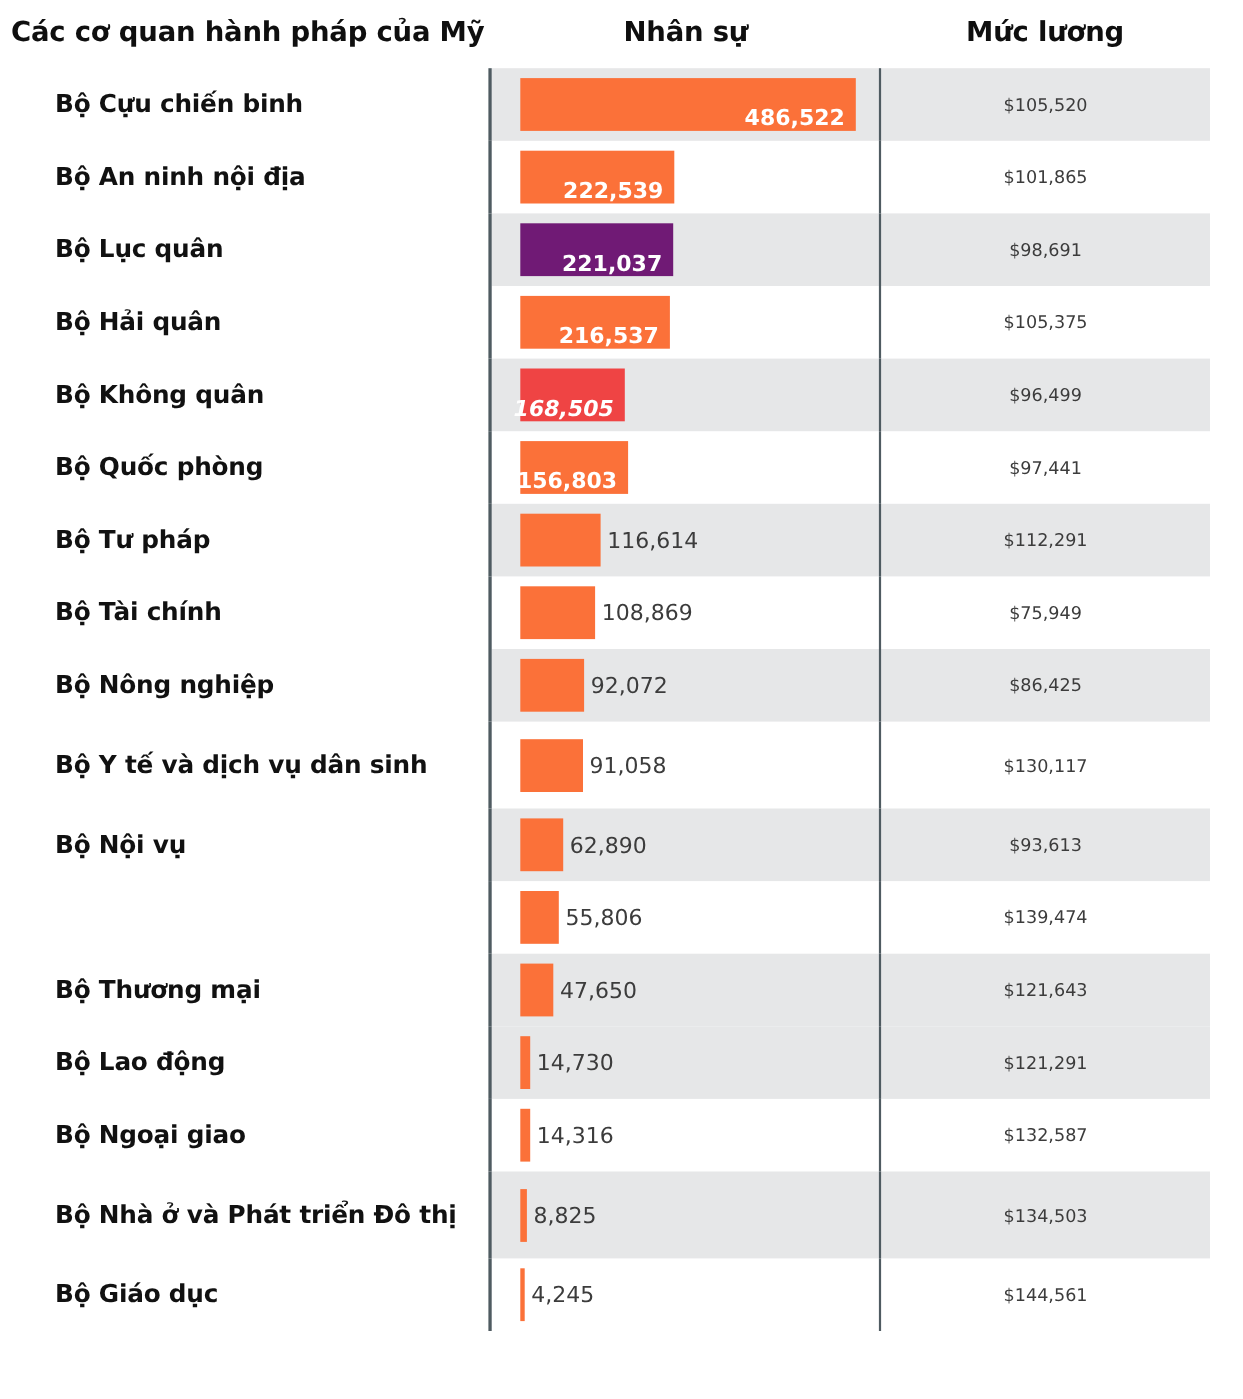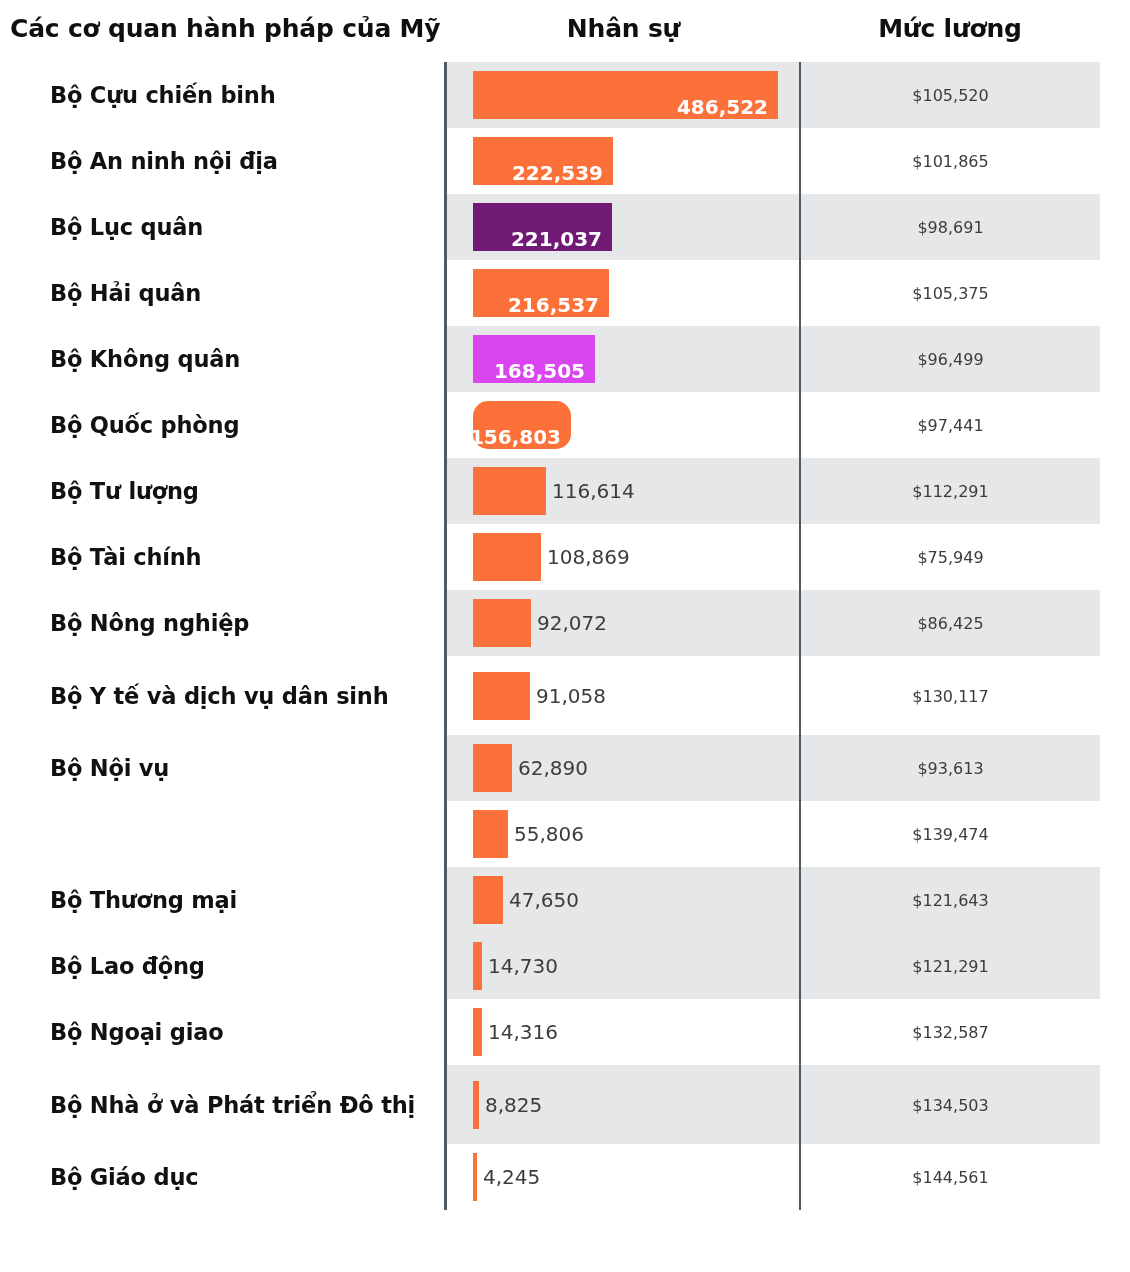--- a/index.html
+++ b/index.html
@@ -215,45 +215,45 @@
         </div>
         <div class="salary">$105,375</div>
       </div>
       <div class="row alt" style="height: 66px;">
         <div class="stripe-left"></div>
         <div class="stripe-right"></div>
         <div class="axis-line"></div>
         <div class="col-divider"></div>
         <div class="cat-label">Bộ Không quân</div>
         <div class="bar-wrap">
-          <div class="bar" style="width: 122px; background: #d946ef;">
+          <div class="bar" style="width: 95px; background: #ef4444; font-style: italic;">
             <span class="bar-val-in">168,505</span>
           </div>
         </div>
         <div class="salary">$96,499</div>
       </div>
       <div class="row" style="height: 66px;">
         <div class="stripe-left"></div>
         <div class="stripe-right"></div>
         <div class="axis-line"></div>
         <div class="col-divider"></div>
         <div class="cat-label">Bộ Quốc phòng</div>
         <div class="bar-wrap">
-          <div class="bar" style="width: 98px; background: rgb(251, 113, 57); border-radius: 15px;">
+          <div class="bar" style="width: 98px; background: rgb(251, 113, 57);">
             <span class="bar-val-in">156,803</span>
           </div>
         </div>
         <div class="salary">$97,441</div>
       </div>
       <div class="row alt" style="height: 66px;">
         <div class="stripe-left"></div>
         <div class="stripe-right"></div>
         <div class="axis-line"></div>
         <div class="col-divider"></div>
-        <div class="cat-label">Bộ Tư lượng</div>
+        <div class="cat-label">Bộ Tư pháp</div>
         <div class="bar-wrap">
           <div class="bar" style="width: 73px; background: rgb(251, 113, 57);"></div>
           <span class="bar-val-out">116,614</span>
         </div>
         <div class="salary">$112,291</div>
       </div>
       <div class="row" style="height: 66px;">
         <div class="stripe-left"></div>
         <div class="stripe-right"></div>
         <div class="axis-line"></div>

